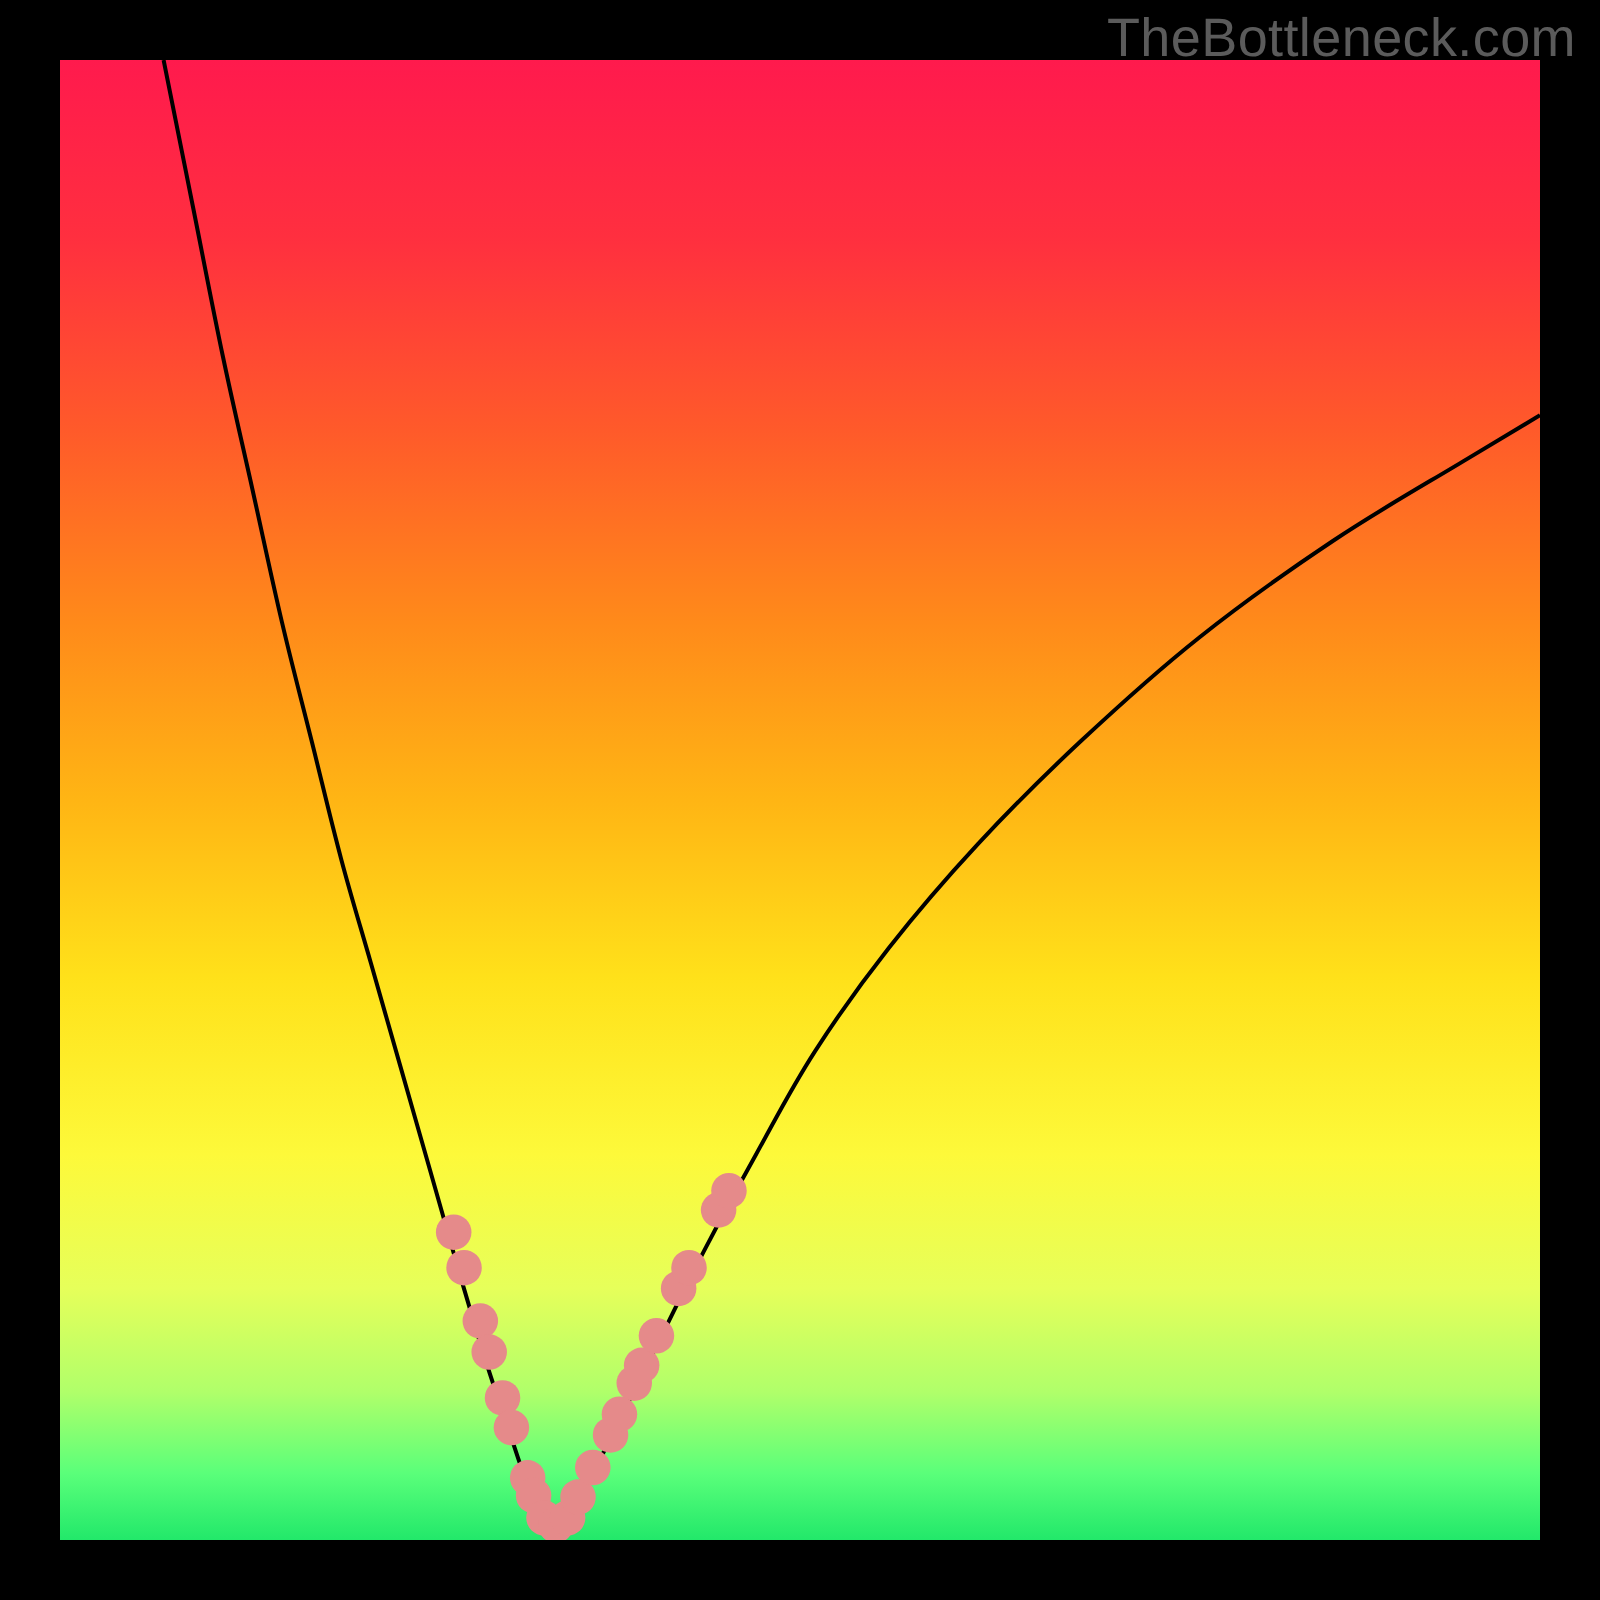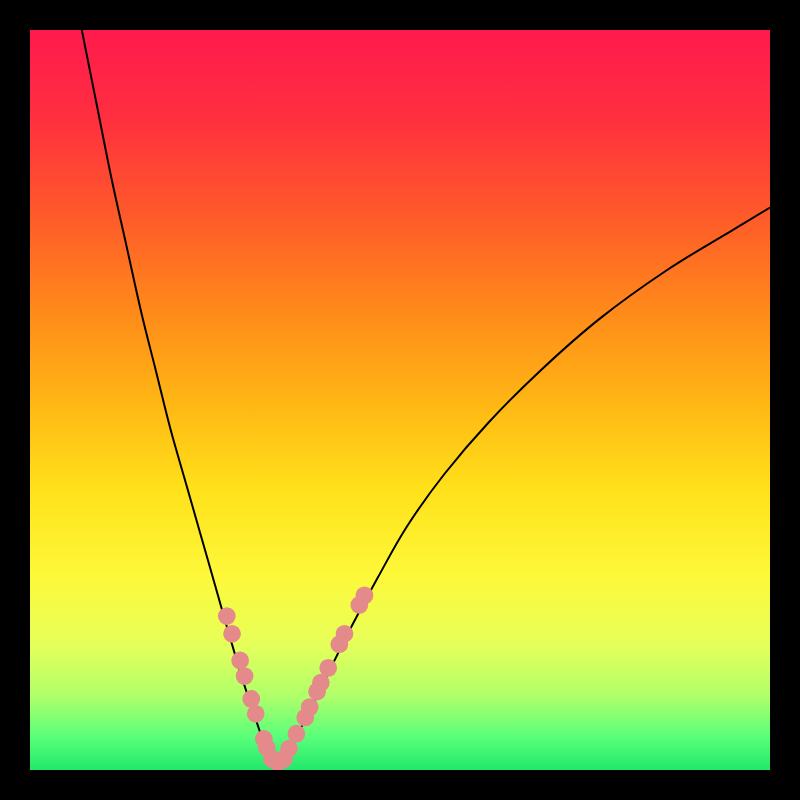--- a/index.html
+++ b/index.html
@@ -51,13 +51,14 @@
           <circle cx="287.11999999999995" cy="661.56" r="8.88" fill="#e58a8a"></circle>
           <circle cx="290.82" cy="652.68" r="8.88" fill="#e58a8a"></circle>
           <circle cx="298.21999999999997" cy="637.88" r="8.88" fill="#e58a8a"></circle>
           <circle cx="309.32" cy="614.2" r="8.88" fill="#e58a8a"></circle>
           <circle cx="314.5" cy="603.84" r="8.88" fill="#e58a8a"></circle>
           <circle cx="329.3" cy="574.98" r="8.88" fill="#e58a8a"></circle>
           <circle cx="334.48" cy="565.36" r="8.88" fill="#e58a8a"></circle>
         </g>
     </svg>
   </div>
+  <div class="watermark">TheBottleneck.com</div>
 </div>
 
 </body></html>

